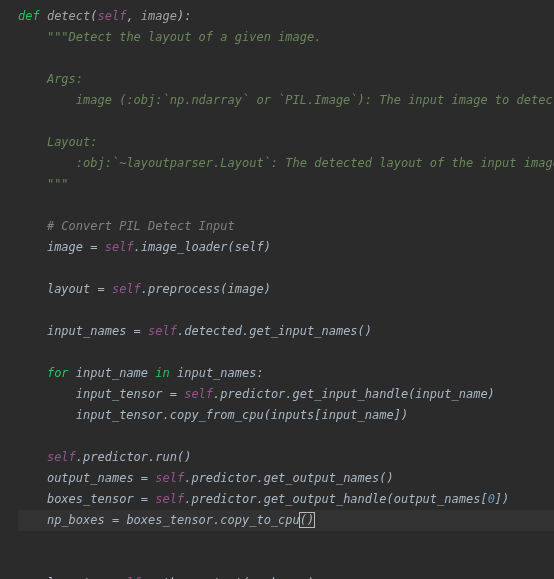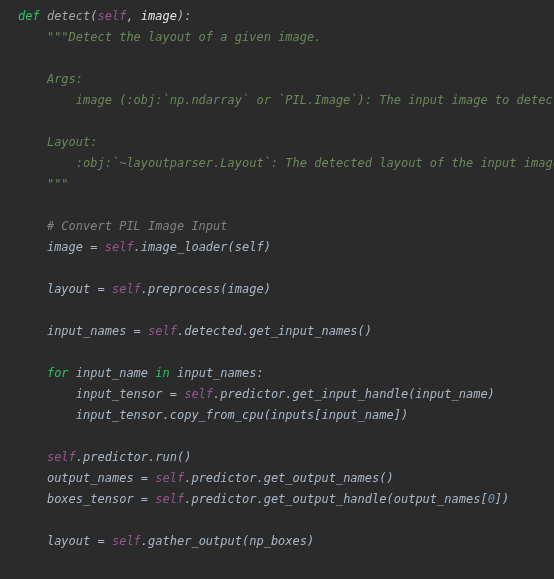--- a/index.html
+++ b/index.html
@@ -14,21 +14,21 @@
     padding: 6px 0 6px 18px;
     font-style: italic;
   }
   .line {
     white-space: pre;
     color: #a9b7c6;
   }
   .kw { color: #22c55e; }
   .fn { color: #a3a3a3; font-style: italic; }
   .param-self { color: #94558d; }
-  .param { color: #e5e5e5; }
+  .param { color: #a3a3a3; }
   .str { color: #6a8759; }
   .cmt { color: #808080; }
   .self { color: #94558d; }
   .num { color: #6897bb; }
   .plain { color: #a9b7c6; }
   .highlight-line {
     background: #323232;
     display: block;
     width: 100%;
   }
@@ -43,30 +43,31 @@
 <pre><span class="line"><span class="kw">def </span><span class="fn">detect</span><span class="plain">(</span><span class="param-self">self</span><span class="plain">, </span><span class="param">image</span><span class="plain">):</span></span>
 <span class="line">    <span class="str">"""Detect the layout of a given image.</span></span>
 <span class="line">    </span>
 <span class="line">    <span class="str">Args:</span></span>
 <span class="line">    <span class="str">    image (:obj:`np.ndarray` or `PIL.Image`): The input image to detect.</span></span>
 <span class="line">    </span>
 <span class="line">    <span class="str">Layout:</span></span>
 <span class="line">    <span class="str">    :obj:`~layoutparser.Layout`: The detected layout of the input image</span></span>
 <span class="line">    <span class="str">"""</span></span>
 <span class="line">    </span>
-<span class="line">    <span class="cmt"># Convert PIL Image Input</span></span>
+<span class="line">    <span class="cmt"># Convert PIL Detect Input</span></span>
 <span class="line">    <span class="plain">image = </span><span class="self">self</span><span class="plain">.image_loader(self)</span></span>
 <span class="line">    </span>
 <span class="line">    <span class="plain">layout = </span><span class="self">self</span><span class="plain">.preprocess(image)</span></span>
 <span class="line">    </span>
 <span class="line">    <span class="plain">input_names = </span><span class="self">self</span><span class="plain">.detected.get_input_names()</span></span>
 <span class="line">    </span>
 <span class="line">    <span class="kw">for </span><span class="plain">input_name </span><span class="kw">in </span><span class="plain">input_names:</span></span>
 <span class="line">        <span class="plain">input_tensor = </span><span class="self">self</span><span class="plain">.predictor.get_input_handle(input_name)</span></span>
 <span class="line">        <span class="plain">input_tensor.copy_from_cpu(inputs[input_name])</span></span>
 <span class="line">    </span>
 <span class="line">    <span class="self">self</span><span class="plain">.predictor.run()</span></span>
 <span class="line">    <span class="plain">output_names = </span><span class="self">self</span><span class="plain">.predictor.get_output_names()</span></span>
 <span class="line">    <span class="plain">boxes_tensor = </span><span class="self">self</span><span class="plain">.predictor.get_output_handle(output_names[</span><span class="num">0</span><span class="plain">])</span></span>
+<span class="line highlight-line">    <span class="plain">np_boxes = boxes_tensor.copy_to_cpu</span><span class="plain cursor-box">()</span></span>
 <span class="line">    </span>
 <span class="line">    <span class="plain">layout = </span><span class="self">self</span><span class="plain">.gather_output(np_boxes)</span></span>
 
 </pre>
 
 </body></html>

